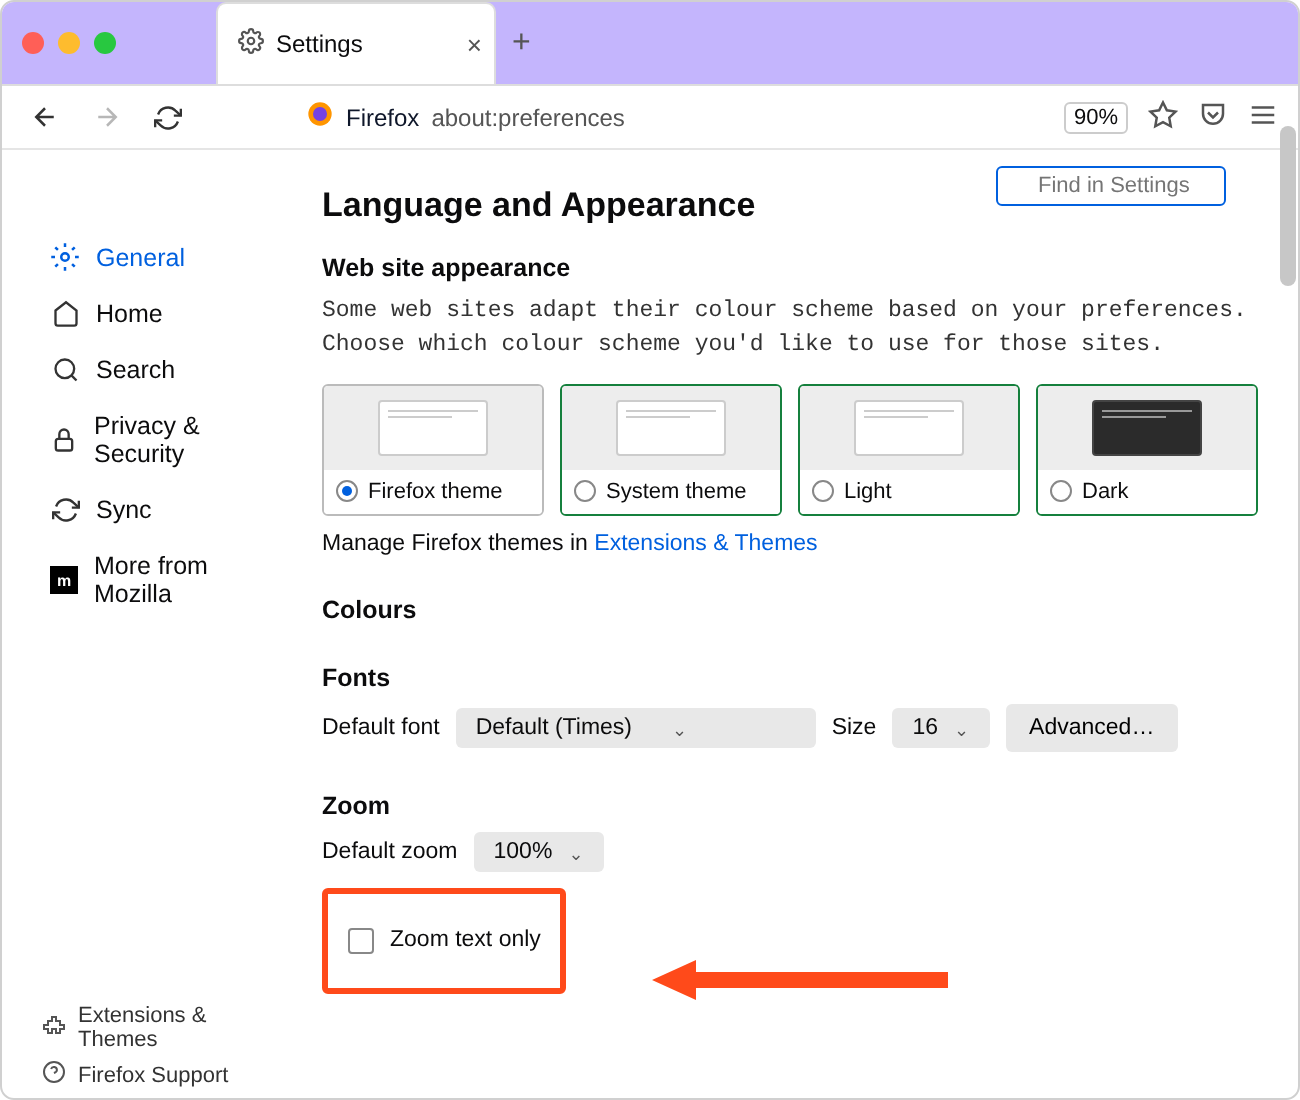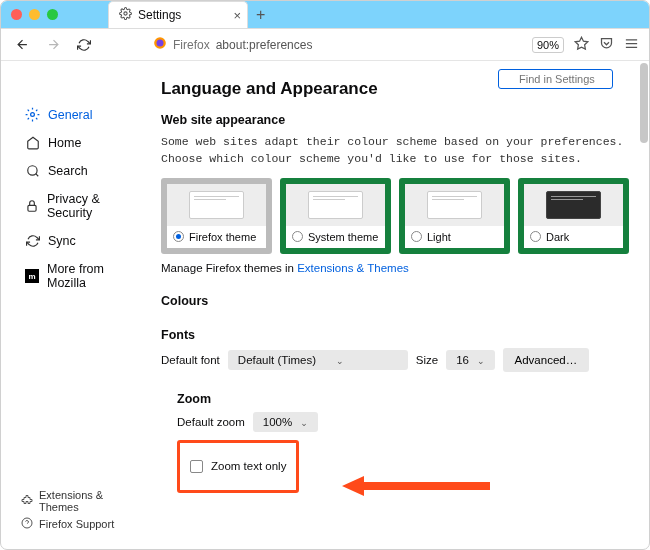--- a/index.html
+++ b/index.html
@@ -1,31 +1,31 @@
 <!DOCTYPE html>
 <html><head>
 <meta charset="utf-8">
 <style>
 * { box-sizing: border-box; margin: 0; padding: 0; }
 body { font-family: -apple-system, BlinkMacSystemFont, "Segoe UI", sans-serif; font-size: 12px; color: #0c0c0d; background: #fff; width: 650px; height: 550px; overflow: hidden; border: 1px solid #d0d0d0; border-radius: 7px; position: relative; }
 
 
-.titlebar { height: 28px; background: #7dd3fc; display: flex; align-items: center; padding: 0 10px; border-bottom: 1px solid #ddd; }
+.titlebar { height: 42px; background: #c4b5fd; display: flex; align-items: center; padding: 0 10px; border-bottom: 1px solid #ddd; }
 .traffic { display: flex; gap: 7px; margin-right: 50px; }
 .dot { width: 11px; height: 11px; border-radius: 50%; }
 .dot.red { background:#ff5f57; } .dot.yellow{background:#febc2e;} .dot.green{background:#28c840;}
 .tab { display:flex; align-items:center; gap:6px; background:#fff; height:100%; padding:0 30px 0 10px; border-radius:5px 5px 0 0; border:1px solid #ddd; border-bottom:none; position:relative; min-width:140px; font-size:12px;}
 .tab .close { position:absolute; right:6px; font-size:13px; color:#555; }
 .newtab { margin-left:8px; font-size:16px; color:#555; }
 
 
 .toolbar { height:32px; display:flex; align-items:center; padding:0 10px; gap:8px; border-bottom:1px solid #e5e5e5;}
 .nav-icn { color:#555; padding:2px 4px; display:inline-flex;}
 .urlbar { flex:0 0 auto; margin-left:50px; display:flex; align-items:center; gap:6px; font-size:12px;}
-.urlbar .domain-fx{ color:#737373; } .urlbar .path{ color:#555;}
+.urlbar .domain-fx{ color:#0f172a; } .urlbar .path{ color:#555;}
 .toolbar-right{ margin-left:auto; display:flex; align-items:center; gap:10px;}
 .zoom-badge{ font-size:11px; border:1px solid #ccc; border-radius:3px; padding:1px 4px;}
 
 
 .content{ display:flex; height:calc(100% - 62px); position:relative;}
 .sidebar{ width:150px; padding:40px 8px 8px 20px; display:flex; flex-direction:column; gap:2px;}
 .search-row{ position:absolute; top:8px; right:36px; }
 .search-input{ border:1.5px solid #0060df; border-radius:3px; padding:3px 6px 3px 20px; font-size:11px; width:115px; color:#888; background:#fff; position:relative;}
 .search-wrap{ position:relative; display:inline-block;}
 .search-wrap .mag{ position:absolute; left:5px; top:4px; font-size:10px; color:#666;}
@@ -37,21 +37,21 @@
 .sidebar-bottom{ margin-top:auto; display:flex; flex-direction:column; gap:4px; font-size:11px; color:#333; padding-bottom:8px;}
 .sidebar-bottom .item{ display:flex; align-items:center; gap:6px;}
 
 .main{ flex:1; padding:0 20px 20px 10px; overflow-y:auto; position:relative;}
 h1{ font-size:17px; font-weight:600; margin:18px 0 14px;}
 h2{ font-size:12.5px; font-weight:700; margin-bottom:6px;}
 .section{ margin-bottom:20px;}
 .desc{ font-size:11.5px; color:#333; line-height:1.5; margin-bottom:10px;font-family:Liberation Mono, monospace;}
 
 .theme-grid{ display:flex; gap:8px;}
-.theme-card{ flex:1; border:6px solid #15803d; border-radius:3px; overflow:hidden;}
+.theme-card{ flex:1; border:1px solid #15803d; border-radius:3px; overflow:hidden;}
 .theme-card.selected{ border-color:#bbb;}
 .thumb{ height:42px; background:#ededed; display:flex; align-items:center; justify-content:center;}
 .thumb-inner{ width:55px; height:28px; background:#fff; border:1px solid #ccc; border-radius:2px; position:relative; padding-top:2px;}
 .thumb-inner .bar{ height:1px; background:#ccc; margin:2px 4px;}
 .thumb-inner.dark{ background:#2b2b2b; border-color:#444;}
 .thumb-inner.dark .bar{ background:#999;}
 .theme-foot{ display:flex; align-items:center; gap:5px; padding:5px 6px; font-size:11px; background:#fff;}
 .radio{ width:11px; height:11px; border:1px solid #888; border-radius:50%; display:inline-flex; align-items:center; justify-content:center;}
 .radio.on::after{ content:""; width:5px; height:5px; border-radius:50%; background:#0060df;}
 
@@ -300,21 +300,21 @@
         </div>
         <span>Size</span>
         <div class="select small-sel">
           <span>16</span>
           <span class="chev">⌄</span>
         </div>
         <button class="btn">Advanced…</button>
       </div>
     </div>
 
-    <div class="section" style="position:relative;margin-left:16px;">
+    <div class="section" style="position:relative;">
       <h2>Zoom</h2>
       <div class="row" style="margin-bottom:8px;">
         <span>Default zoom</span>
         <div class="select small-sel">
           <span>100%</span>
           <span class="chev">⌄</span>
         </div>
       </div>
       <div class="row">
         <div class="highlight">

